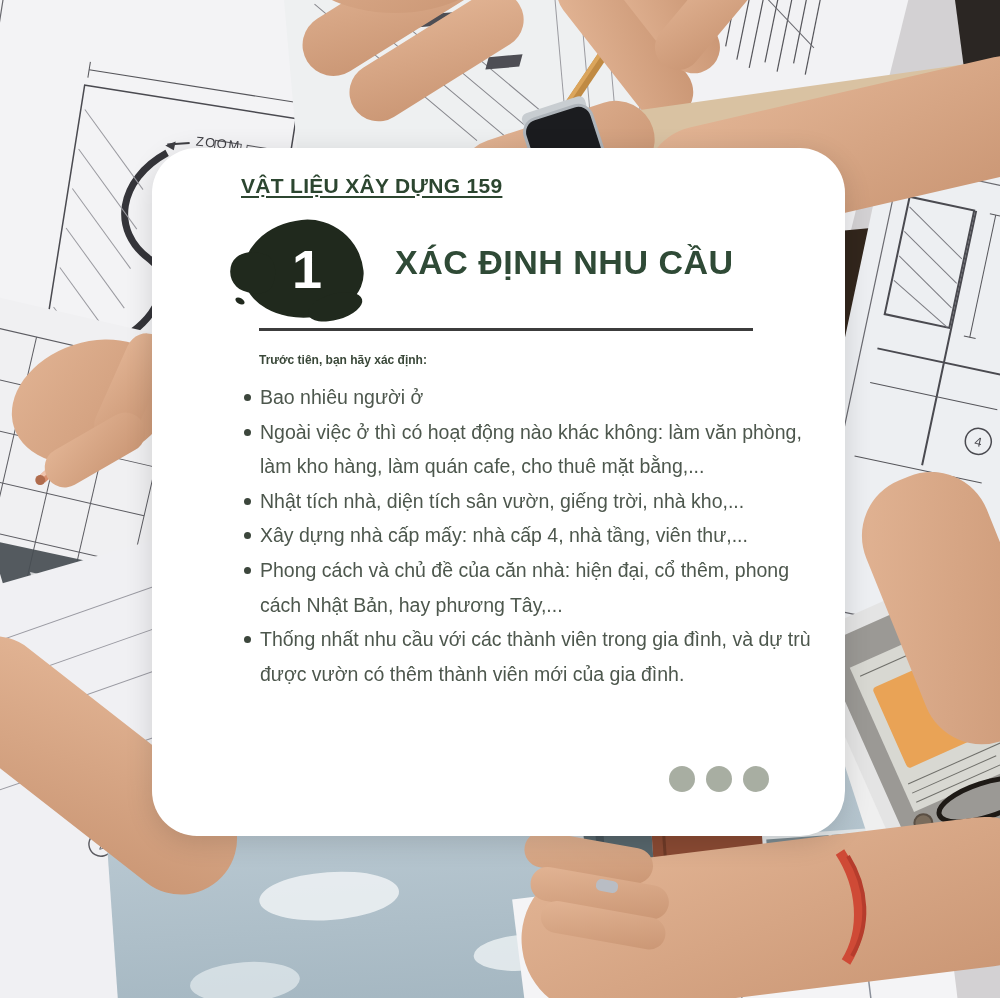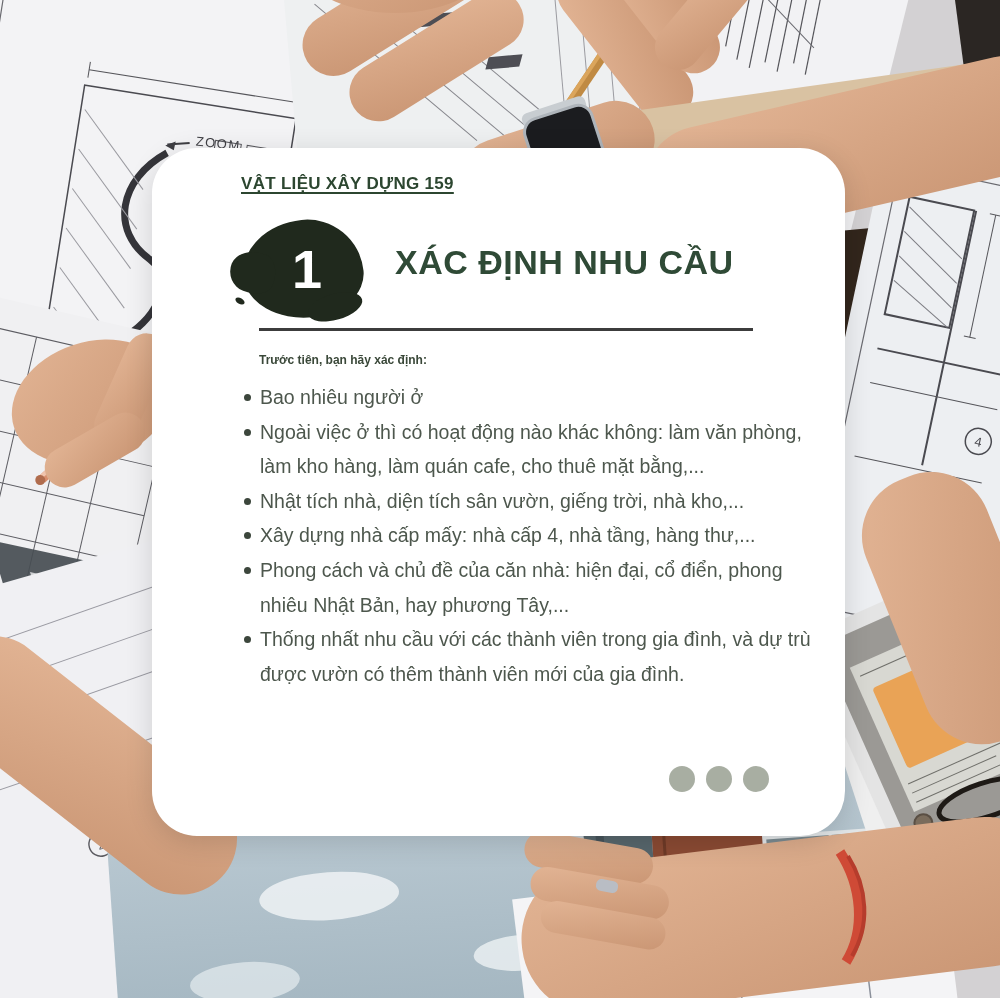--- a/index.html
+++ b/index.html
@@ -15,21 +15,21 @@
   svg text{font-family:"Liberation Sans",sans-serif;}
 
   
   .card{
     position:absolute;left:152px;top:148px;width:693px;height:688px;
     background:var(--card);border-radius:45px;
     box-shadow:0 6px 28px rgba(0,0,0,.14);
   }
   .brand{
     position:absolute;left:89px;top:26px;
-    font-size:17px;font-weight:800;letter-spacing:.3px;color:var(--brand);
+    font-size:21px;font-weight:800;letter-spacing:.3px;color:var(--brand);
     text-decoration:underline;text-decoration-thickness:2px;text-underline-offset:3px;
   }
   .blob{position:absolute;left:91px;top:72px;width:120px;height:98px;}
   .blob .ink{position:absolute;inset:0;background:var(--blob);
     border-radius:53% 47% 46% 54% / 52% 58% 42% 48%;transform:rotate(-6deg);}
   .blob .ink::before{content:"";position:absolute;left:-13px;top:26px;width:46px;height:42px;
     background:inherit;border-radius:62% 38% 55% 45% / 50% 62% 38% 50%;transform:rotate(28deg);}
   .blob .ink::after{content:"";position:absolute;right:4px;bottom:-5px;width:56px;height:26px;
     background:inherit;border-radius:50%;transform:rotate(-10deg);}
   .blob .speck{position:absolute;width:10px;height:6px;background:var(--blob);
@@ -345,22 +345,22 @@
     <h1 class="step-title">XÁC ĐỊNH NHU CẦU</h1>
 
     <div class="rule"></div>
 
     <section class="content">
       <p class="intro">Trước tiên, bạn hãy xác định:</p>
       <ul class="reqs">
           <li>Bao nhiêu người ở</li>
           <li>Ngoài việc ở thì có hoạt động nào khác không: làm văn phòng, làm kho hàng, làm quán cafe, cho thuê mặt bằng,...</li>
           <li>Nhật tích nhà, diện tích sân vườn, giếng trời, nhà kho,...</li>
-          <li>Xây dựng nhà cấp mấy: nhà cấp 4, nhà tầng, hàng thư,...</li>
-          <li>Phong cách và chủ đề của căn nhà: hiện đại, cổ điển, phong nhiêu Nhật Bản, hay phương Tây,...</li>
+          <li>Xây dựng nhà cấp mấy: nhà cấp 4, nhà tầng, viên thư,...</li>
+          <li>Phong cách và chủ đề của căn nhà: hiện đại, cổ thêm, phong cách Nhật Bản, hay phương Tây,...</li>
           <li>Thống nhất nhu cầu với các thành viên trong gia đình, và dự trù được vườn có thêm thành viên mới của gia đình.</li>
         </ul>
     </section>
 
     <div class="dots">
         <span class="dot"></span>
         <span class="dot"></span>
         <span class="dot"></span>
       </div>
   </div>

